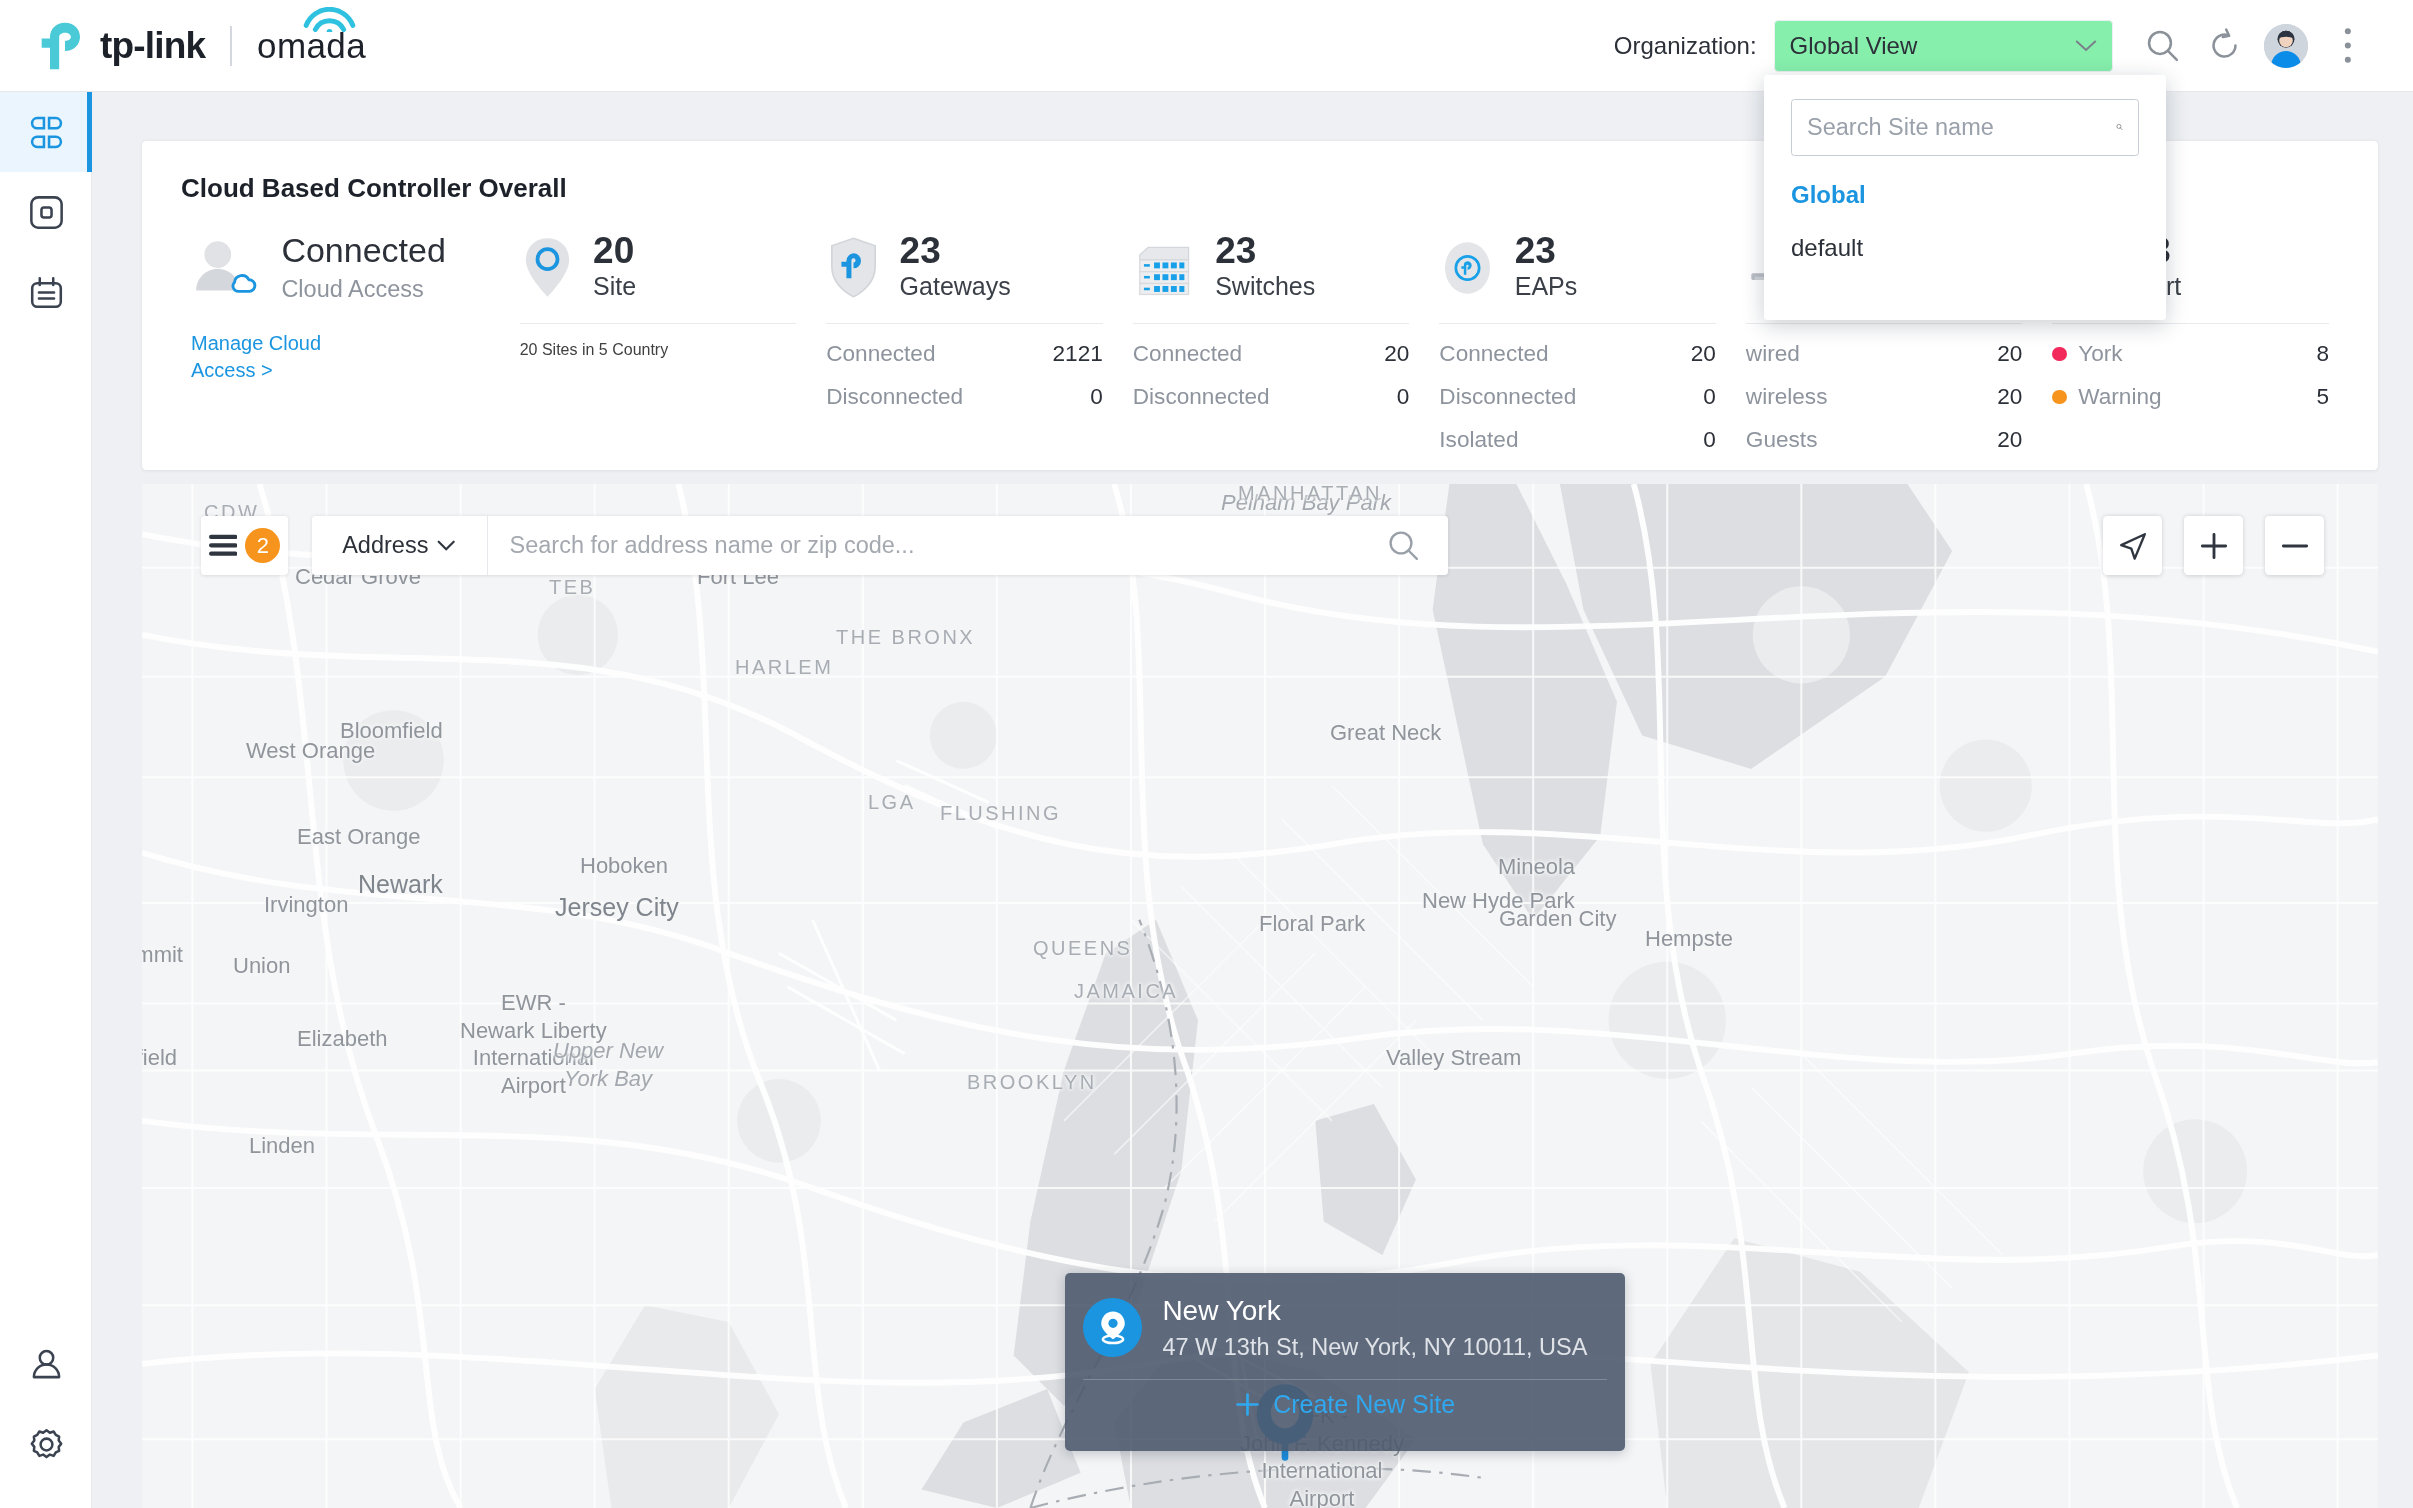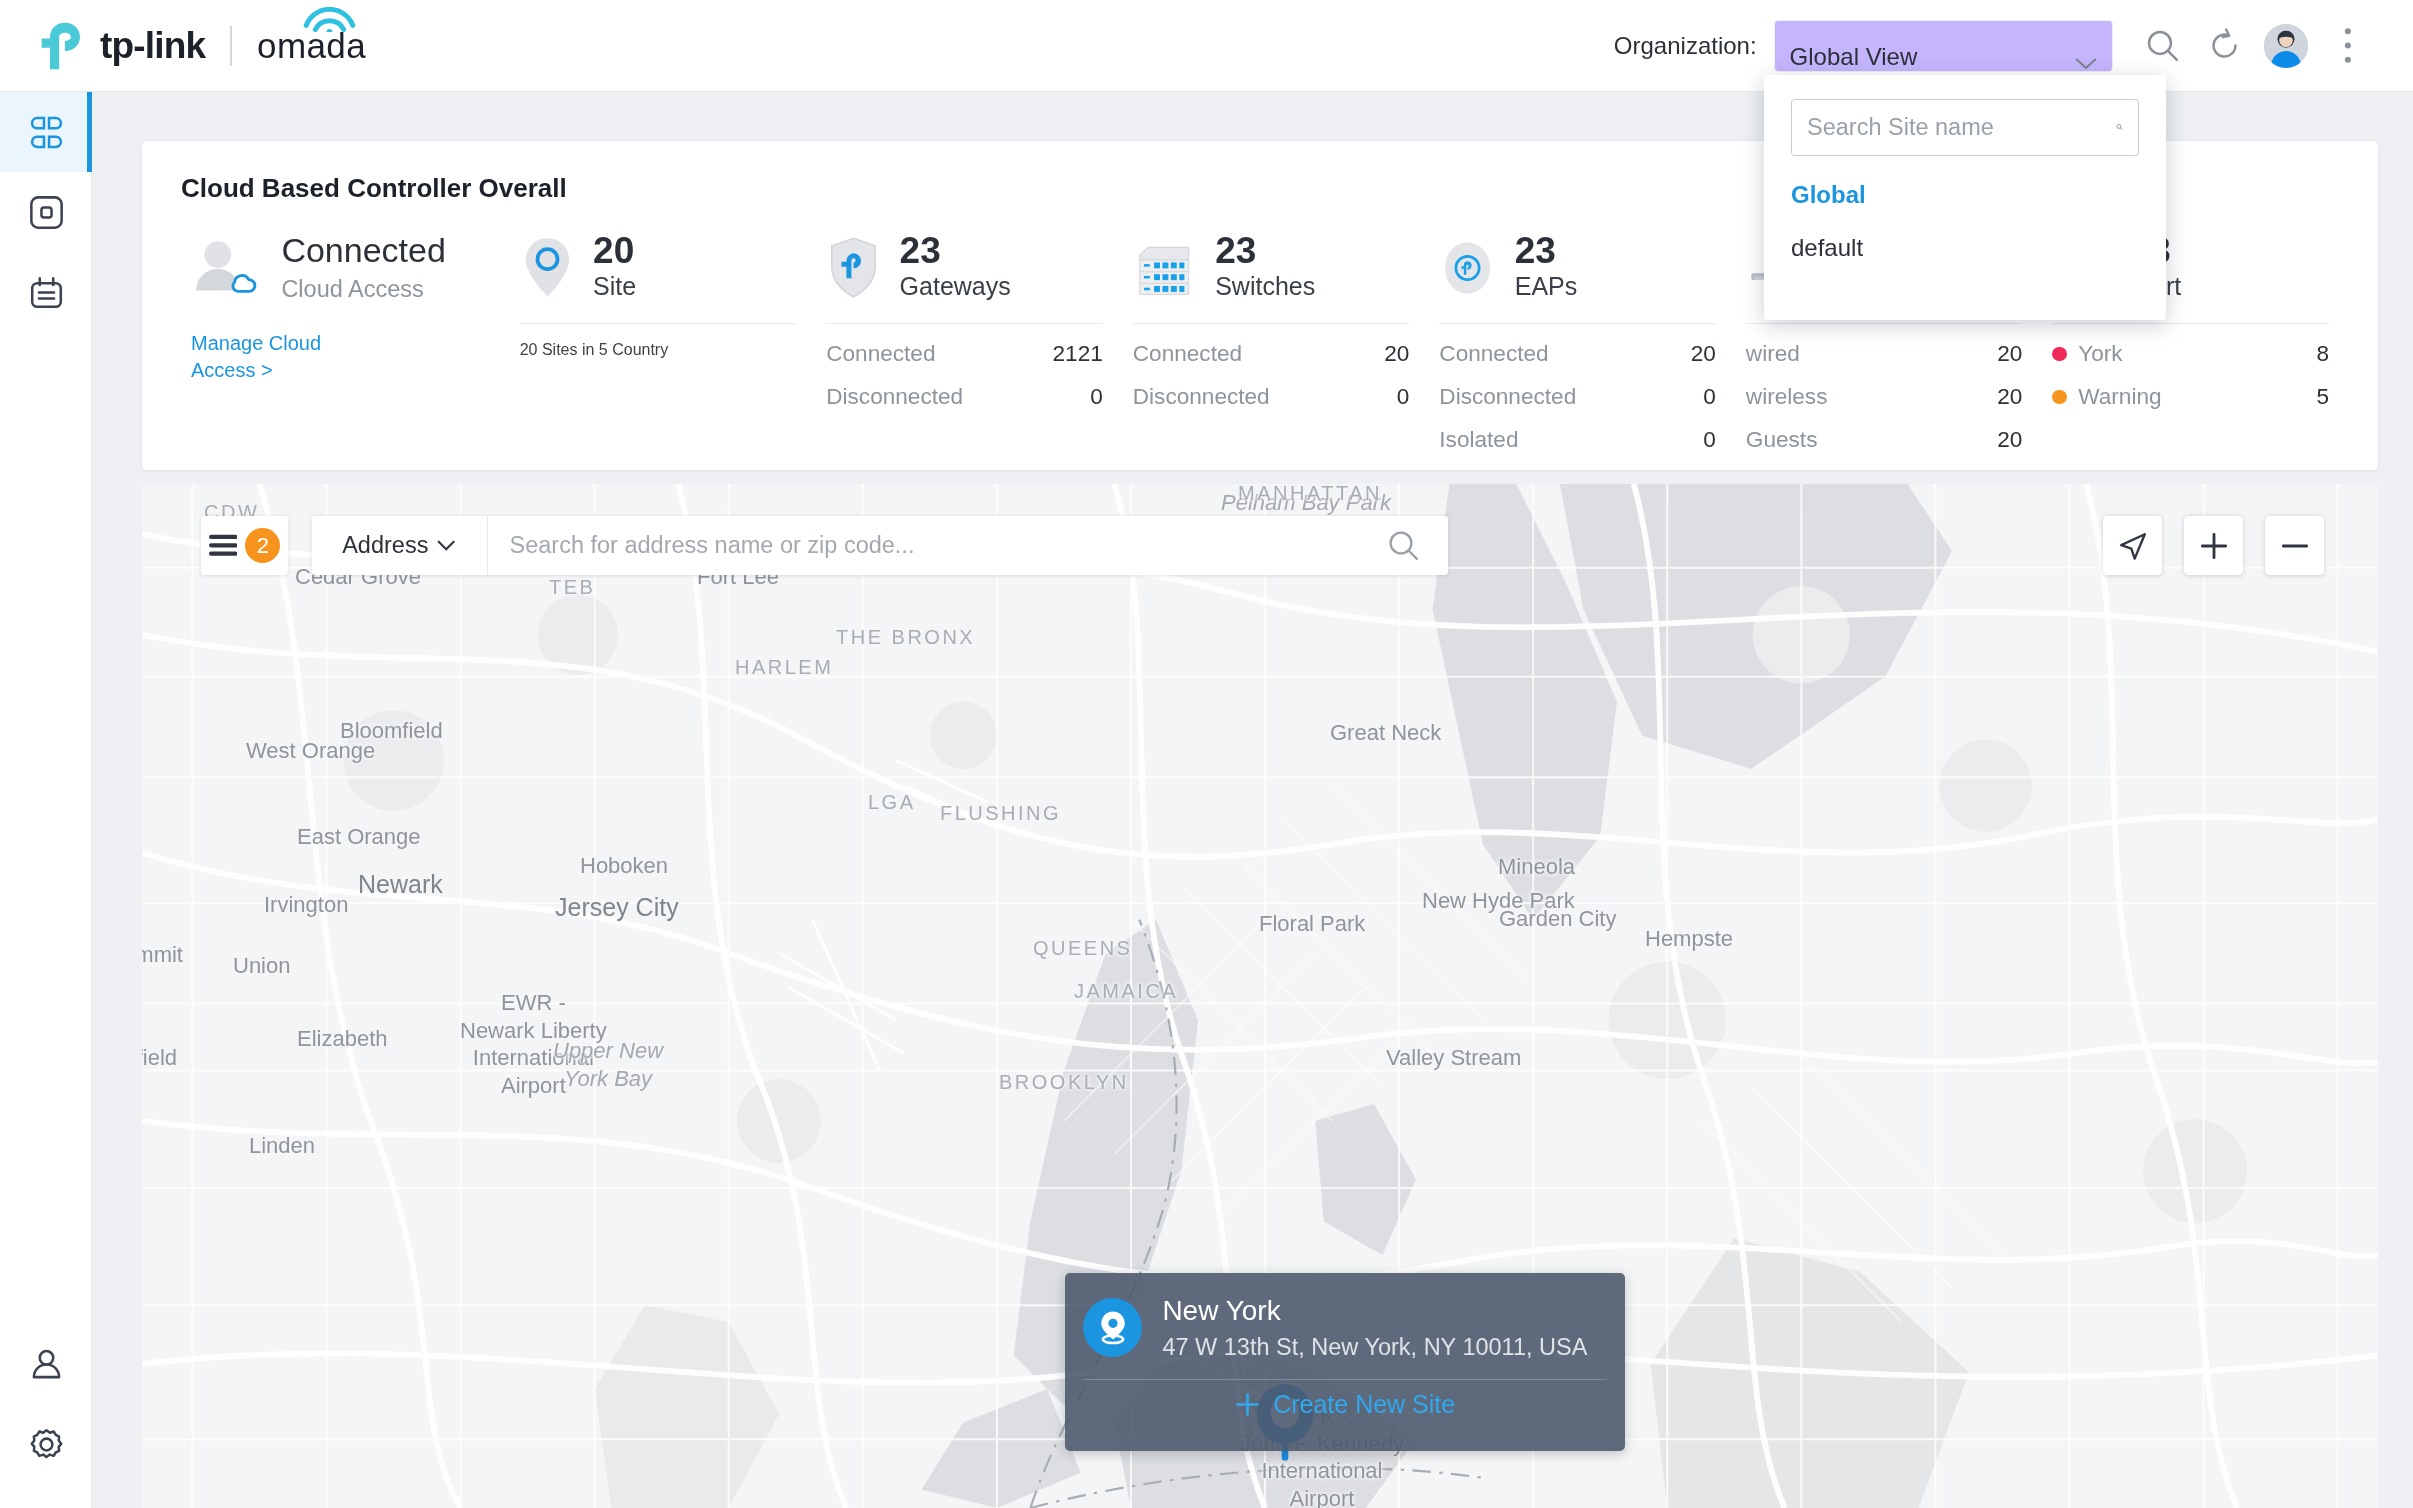--- a/index.html
+++ b/index.html
@@ -22,22 +22,22 @@
   .brand-sep { width: 1.7px; height: 40px; background: #d4d8de; margin: 0 25px; }
   .omada-wrap { position: relative; }
   .omada-word { font-size: 35px; font-weight: 500; color: #1d2129; letter-spacing: 0.4px; }
   .omada-wifi { position: absolute; top: -18.4px; right: 8.4px; }
 
   .topbar-right {
     margin-left: auto; display: flex; align-items: center; gap: 0; padding-right: 34px;
   }
   .org-label { font-size: 24px; color: #2c3038; margin-right: 17px; }
   .org-select {
-    width: 339px; height: 52px; background: #c4b5fd; border: 0.8px solid #eceff3;
-    border-radius: 4.2px; display: flex; align-items: flex-end; padding: 0 15px;
+    width: 339px; height: 52px; background: #86efac; border: 0.8px solid #eceff3;
+    border-radius: 4.2px; display: flex; align-items: center; padding: 0 15px;
     font-size: 24px; color: #2c3038; position: relative;
   }
   .org-select .chev { margin-left: auto; }
   .icon-btn {
     width: 62px; height: 62px; display: flex; align-items: center; justify-content: center;
     cursor: pointer;
   }
   .icon-btn.search { margin-left: 18.4px; }
 
   .avatar-ic { width: 44px; height: 44px; border-radius: 50%; overflow: hidden; position: relative; background:#cfd5dd; }
@@ -559,21 +559,21 @@
   <div class="map-label" style="left:122px; top:408px;">Irvington</div>
   <div class="map-label city" style="left:413px; top:409px;">Jersey City</div>
   <div class="map-label caps" style="left:891px;top:453px;">QUEENS</div>
   <div class="map-label" style="left:1503px;top:442px;">Hempste</div>
   <div class="map-label caps" style="left:932px;top:496px;">JAMAICA</div>
   <div class="map-label" style="left:-6.7px;  top:458px;">mmit</div>
   <div class="map-label" style="left:91px; top:469px;">Union</div>
   <div class="map-label" style="left:1244px;top:561px;">Valley Stream</div>
   <div class="map-label" style="left:155px; top:542px;">Elizabeth</div>
   <div class="map-label" style="left:-55px; top:561px;">Westfield</div>
-  <div class="map-label caps" style="left:857px;top:587px;">BROOKLYN</div>
+  <div class="map-label caps" style="left:825px;top:587px;">BROOKLYN</div>
   <div class="map-label" style="left:107px; top:649px;">Linden</div>
   <div class="map-label ctr" style="left:318px; top:505px;">EWR -<br>Newark Liberty<br>International<br>Airport</div>
   <div class="map-label ctr water" style="left:411px; top:553px;">Upper New<br>York Bay</div>
   <div class="map-label ctr" style="left:1098px;top:918px;">JFK -<br>John F. Kennedy<br>International<br>Airport</div>
   <div class="map-label caps" style="left:1096px;top:-2.5px;">MANHATTAN</div>
 
   <div class="marker">
     <svg width="60" height="77" viewBox="0 0 72 92">
       <ellipse cx="36" cy="36" rx="34" ry="36" fill="#1b8fe0"></ellipse>
       <ellipse cx="36" cy="34" rx="17" ry="19" fill="#ffffff"></ellipse>

